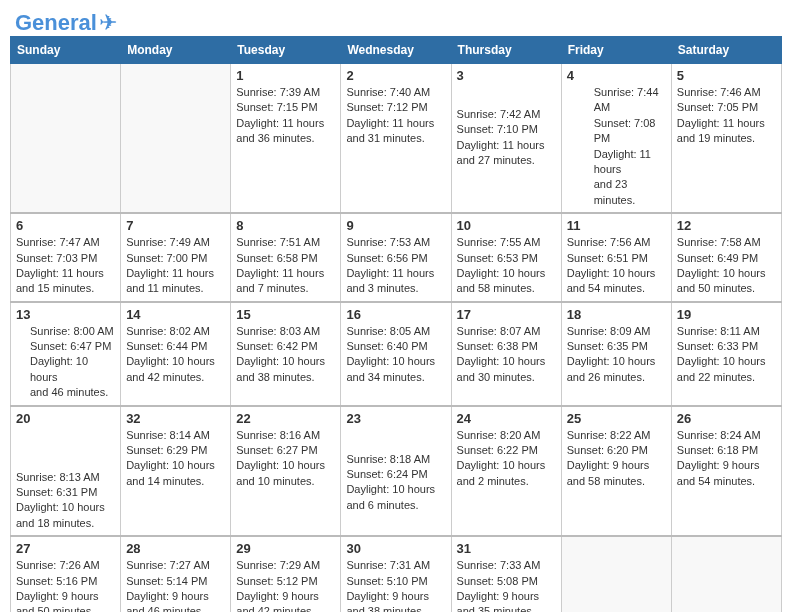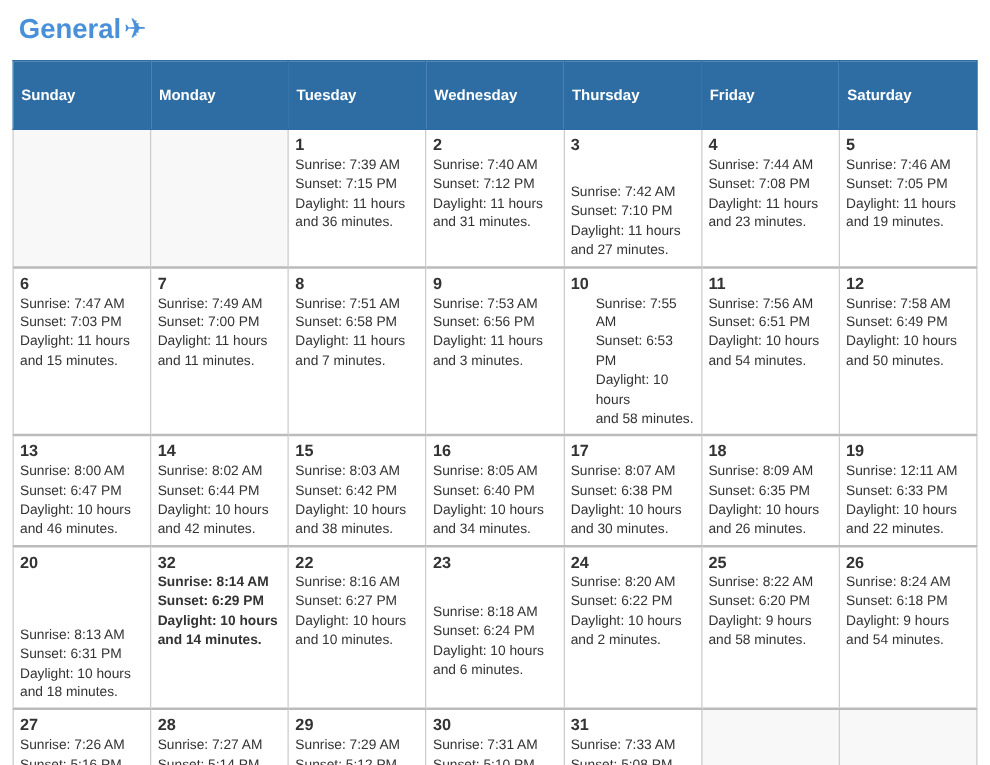--- a/index.html
+++ b/index.html
@@ -7,21 +7,21 @@
       font-family: Arial, sans-serif;
       background: #fff;
       width: 792px;
       min-height: 612px;
       padding: 10px;
     }
     .header {
       display: flex;
       justify-content: space-between;
       align-items: flex-start;
-      margin-bottom: 12px;
+      margin-bottom: 0;
       padding: 0 5px;
     }
     .logo {
       display: flex;
       flex-direction: column;
       align-items: flex-start;
     }
     .logo-text {
       font-size: 22px;
       font-weight: bold;
@@ -45,21 +45,21 @@
     }
     .calendar {
       width: 100%;
       border-collapse: collapse;
       font-size: 11px;
     }
     .calendar th {
       background: #2e6da4;
       color: #fff;
       text-align: left;
-      padding: 20px 6px;
+      padding: 6px 6px;
       font-size: 12px;
       font-weight: bold;
       border: 1px solid #2e6da4;
     }
     .calendar td {
       border: 1px solid #ccc;
       vertical-align: top;
       padding: 4px 5px;
       width: 110px;
       min-height: 80px;
@@ -138,21 +138,21 @@
         </td>
         <td>
           <span class="day-num">3</span>
           <div class="day-info" style="white-space: pre-line; margin-top: 24px;">Sunrise: 7:42 AM
 Sunset: 7:10 PM
 Daylight: 11 hours
 and 27 minutes.</div>
         </td>
         <td>
           <span class="day-num">4</span>
-          <div class="day-info" style="white-space: pre-line;">Sunrise: 7:44 AM
+          <div class="day-info" style="white-space: pre-line; margin-left: 27px;">Sunrise: 7:44 AM
 Sunset: 7:08 PM
 Daylight: 11 hours
 and 23 minutes.</div>
         </td>
         <td>
           <span class="day-num">5</span>
           <div class="day-info" style="white-space: pre-line;">Sunrise: 7:46 AM
 Sunset: 7:05 PM
 Daylight: 11 hours
 and 19 minutes.</div>
@@ -182,21 +182,21 @@
         </td>
         <td>
           <span class="day-num">9</span>
           <div class="day-info" style="white-space: pre-line;">Sunrise: 7:53 AM
 Sunset: 6:56 PM
 Daylight: 11 hours
 and 3 minutes.</div>
         </td>
         <td>
           <span class="day-num">10</span>
-          <div class="day-info" style="white-space: pre-line; margin-left: 20px;">Sunrise: 7:55 AM
+          <div class="day-info" style="white-space: pre-line;">Sunrise: 7:55 AM
 Sunset: 6:53 PM
 Daylight: 10 hours
 and 58 minutes.</div>
         </td>
         <td>
           <span class="day-num">11</span>
           <div class="day-info" style="white-space: pre-line;">Sunrise: 7:56 AM
 Sunset: 6:51 PM
 Daylight: 10 hours
 and 54 minutes.</div>
@@ -205,21 +205,21 @@
           <span class="day-num">12</span>
           <div class="day-info" style="white-space: pre-line;">Sunrise: 7:58 AM
 Sunset: 6:49 PM
 Daylight: 10 hours
 and 50 minutes.</div>
         </td>
       </tr>
       <tr class="row-divider">
         <td>
           <span class="day-num">13</span>
-          <div class="day-info" style="white-space: pre-line;">Sunrise: 8:00 AM
+          <div class="day-info" style="white-space: pre-line; margin-left: 14px;">Sunrise: 8:00 AM
 Sunset: 6:47 PM
 Daylight: 10 hours
 and 46 minutes.</div>
         </td>
         <td>
           <span class="day-num">14</span>
           <div class="day-info" style="white-space: pre-line;">Sunrise: 8:02 AM
 Sunset: 6:44 PM
 Daylight: 10 hours
 and 42 minutes.</div>
@@ -247,37 +247,37 @@
         </td>
         <td>
           <span class="day-num">18</span>
           <div class="day-info" style="white-space: pre-line;">Sunrise: 8:09 AM
 Sunset: 6:35 PM
 Daylight: 10 hours
 and 26 minutes.</div>
         </td>
         <td>
           <span class="day-num">19</span>
-          <div class="day-info" style="white-space: pre-line;">Sunrise: 12:11 AM
+          <div class="day-info" style="white-space: pre-line;">Sunrise: 8:11 AM
 Sunset: 6:33 PM
 Daylight: 10 hours
 and 22 minutes.</div>
         </td>
       </tr>
       <tr class="row-divider">
         <td>
           <span class="day-num">20</span>
           <div class="day-info" style="white-space: pre-line; margin-top: 44px;">Sunrise: 8:13 AM
 Sunset: 6:31 PM
 Daylight: 10 hours
 and 18 minutes.</div>
         </td>
         <td>
           <span class="day-num">32</span>
-          <div class="day-info" style="white-space: pre-line; font-weight: bold;">Sunrise: 8:14 AM
+          <div class="day-info" style="white-space: pre-line;">Sunrise: 8:14 AM
 Sunset: 6:29 PM
 Daylight: 10 hours
 and 14 minutes.</div>
         </td>
         <td>
           <span class="day-num">22</span>
           <div class="day-info" style="white-space: pre-line;">Sunrise: 8:16 AM
 Sunset: 6:27 PM
 Daylight: 10 hours
 and 10 minutes.</div>

